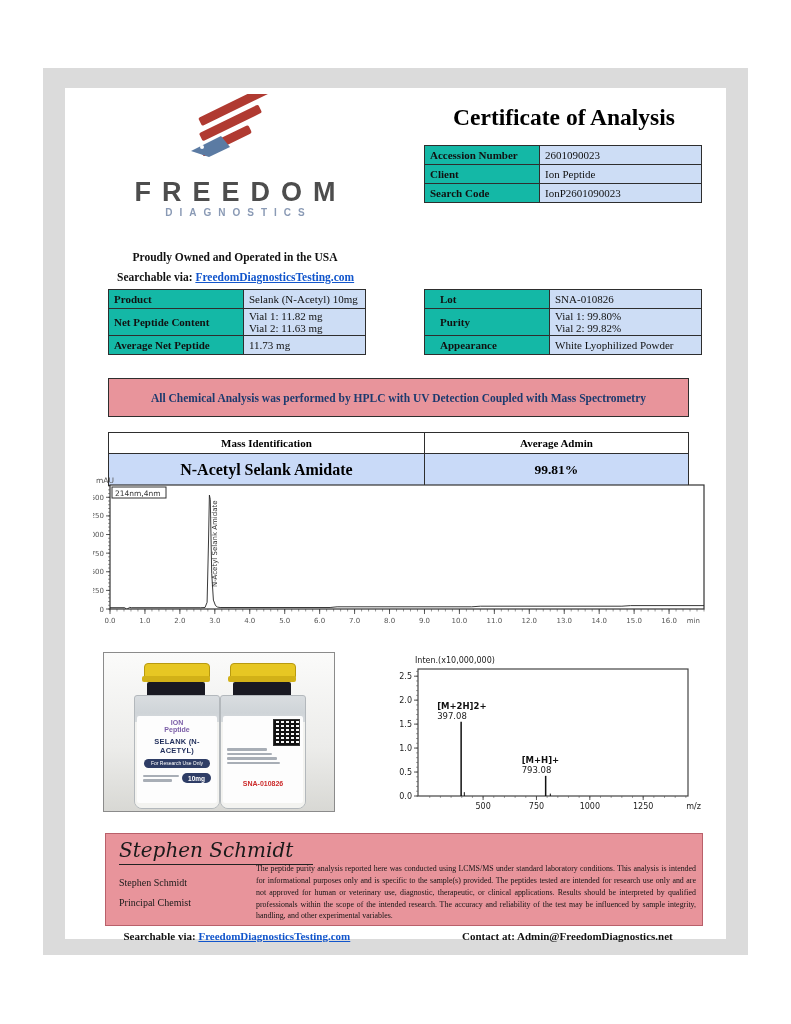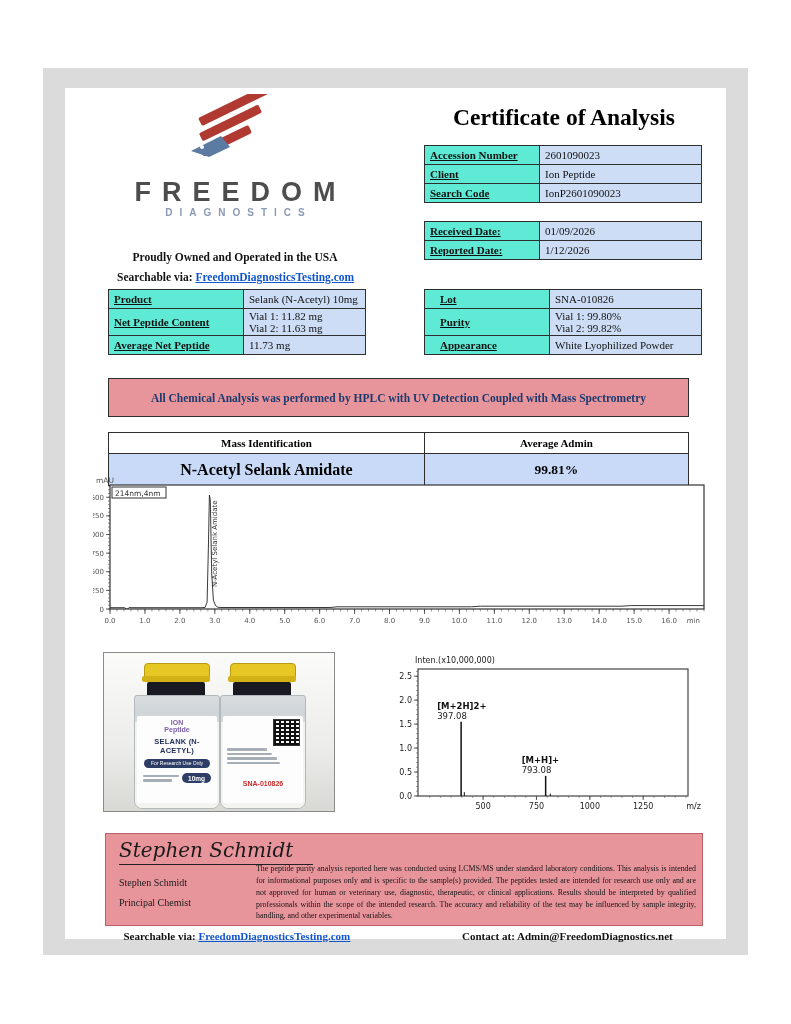--- a/index.html
+++ b/index.html
@@ -13,21 +13,21 @@
   .logo-word{font-family:"Liberation Sans",sans-serif;font-size:27px;font-weight:700;color:#4d4d4d;letter-spacing:11px;margin-left:11px;line-height:1.05;}
   .logo-sub{font-family:"Liberation Sans",sans-serif;font-size:10px;font-weight:700;color:#8a9ab5;letter-spacing:7px;margin-left:7px;margin-top:1px;}
   .tagline{left:20px;top:163px;width:300px;text-align:center;font-weight:700;font-size:11.5px;color:#111;}
   .search-top{left:52px;top:183px;font-size:11.5px;font-weight:700;color:#111;}
   a.lnk{color:#1155cc;text-decoration:underline;font-weight:700;}
 
   
   .title{left:348px;top:16px;width:302px;text-align:center;font-size:23.5px;font-weight:700;color:#000;}
   table.ct{border-collapse:collapse;font-size:11px;color:#111;}
   table.ct td{border:1.6px solid #2e2e2e;padding:1px 5px;height:16px;vertical-align:middle;}
-  td.lbl{background:#5eead4;font-weight:700;text-decoration:underline;}
+  td.lbl{background:#14b8a6;font-weight:700;}
   td.val{background:#cdddf5;}
   .w-info{left:359px;top:57px;} .w-info td.lbl{width:104px;} .w-info{width:278px;} 
   .w-date{left:359px;top:133px;width:278px;} .w-date td.lbl{width:104px;}
   .w-prod{left:43px;top:201px;width:258px;} .w-prod td.lbl{width:124px;}
   .w-lot{left:359px;top:201px;width:278px;} .w-lot td.lbl{width:104px;padding-left:15px;}
   table.ct{table-layout:fixed;}
   table.ct td{overflow:hidden;}
 
   .banner{left:43px;top:290px;width:579px;height:37px;background:#e8949b;border:1.6px solid #2e2e2e;display:flex;align-items:center;justify-content:center;}
   .banner span{font-size:11.5px;font-weight:700;color:#1c3a6e;text-align:center;}
@@ -114,32 +114,20 @@
           <td class="lbl">Client</td>
           <td class="val">Ion Peptide</td>
         </tr>
     <tr>
           <td class="lbl">Search Code</td>
           <td class="val">IonP2601090023</td>
         </tr>
   </tbody>
     </table>
 
-  <table class="abs ct w-date">
-    <tbody>
-        <tr>
-          <td class="lbl">Received Date:</td>
-          <td class="val">01/09/2026</td>
-        </tr>
-    <tr>
-          <td class="lbl">Reported Date:</td>
-          <td class="val">1/12/2026</td>
-        </tr>
-  </tbody>
-    </table>
 
   <table class="abs ct w-prod">
     <tbody>
         <tr>
           <td class="lbl">Product</td>
           <td class="val">Selank (N-Acetyl) 10mg</td>
         </tr>
     <tr>
           <td class="lbl">Net Peptide Content</td>
       <td class="val">

